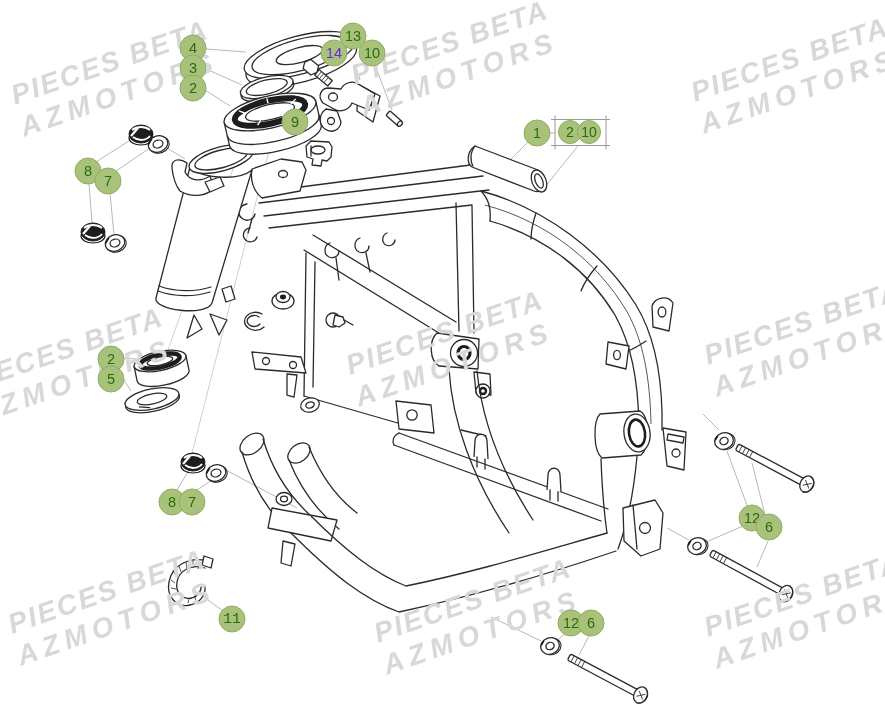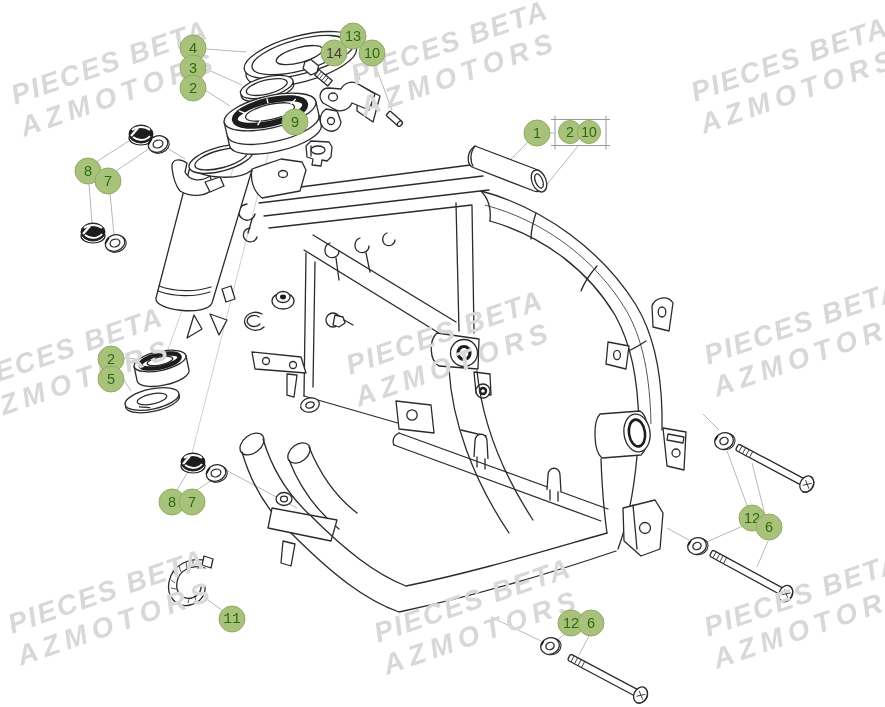--- a/index.html
+++ b/index.html
@@ -360,21 +360,21 @@
   <div class="wm" style="left:450px;top:348px"><span>PIECES BETA</span><span class="l2">AZMOTORS</span></div>
   <div class="wm" style="left:808px;top:338px"><span>PIECES BETA</span><span class="l2">AZMOTORS</span></div>
   <div class="wm" style="left:112px;top:607px"><span>PIECES BETA</span><span class="l2">AZMOTORS</span></div>
   <div class="wm" style="left:478px;top:616px"><span>PIECES BETA</span><span class="l2">AZMOTORS</span></div>
   <div class="wm" style="left:808px;top:610px"><span>PIECES BETA</span><span class="l2">AZMOTORS</span></div>
 
   <div id="callouts">
       <div class="callout" style="left: 193px; top: 48px; background: rgb(169, 194, 123); border-color: rgb(143, 173, 98); color: rgb(44, 107, 13);">4</div>
       <div class="callout" style="left: 193px; top: 68px; background: rgb(169, 194, 123); border-color: rgb(143, 173, 98); color: rgb(44, 107, 13);">3</div>
       <div class="callout" style="left: 193px; top: 88px; background: rgb(169, 194, 123); border-color: rgb(143, 173, 98); color: rgb(44, 107, 13);">2</div>
-      <div class="callout" style="left: 334px; top: 53px; background: rgb(169, 194, 123); border-color: rgb(143, 173, 98); color: #404040;">14</div>
+      <div class="callout" style="left: 334px; top: 53px; background: rgb(169, 194, 123); border-color: rgb(143, 173, 98); color: #6d28d9;">14</div>
       <div class="callout" style="left: 353px; top: 36px; background: rgb(169, 194, 123); border-color: rgb(143, 173, 98); color: rgb(44, 107, 13);">13</div>
       <div class="callout" style="left: 372px; top: 53px; background: rgb(169, 194, 123); border-color: rgb(143, 173, 98); color: rgb(44, 107, 13);">10</div>
       <div class="callout" style="left: 295px; top: 122px; background: rgb(169, 194, 123); border-color: rgb(143, 173, 98); color: rgb(44, 107, 13);">9</div>
       <div class="callout" style="left: 88px; top: 171px; background: rgb(169, 194, 123); border-color: rgb(143, 173, 98); color: rgb(44, 107, 13);">8</div>
       <div class="callout" style="left: 108px; top: 181px; background: rgb(169, 194, 123); border-color: rgb(143, 173, 98); color: rgb(44, 107, 13);">7</div>
       <div class="callout" style="left: 537px; top: 133px; background: rgb(169, 194, 123); border-color: rgb(143, 173, 98); color: rgb(44, 107, 13);">1</div>
       <div class="callout boxed" style="left: 570px; top: 132px; background: rgb(169, 194, 123); border-color: rgb(143, 173, 98); color: rgb(44, 107, 13);">2</div>
       <div class="callout boxed" style="left: 589px; top: 132px; background: rgb(169, 194, 123); border-color: rgb(143, 173, 98); color: rgb(44, 107, 13);">10</div>
       <div class="callout" style="left: 111px; top: 359px; background: rgb(169, 194, 123); border-color: rgb(143, 173, 98); color: rgb(44, 107, 13);">2</div>
       <div class="callout" style="left: 111px; top: 379px; background: rgb(169, 194, 123); border-color: rgb(143, 173, 98); color: rgb(44, 107, 13);">5</div>

